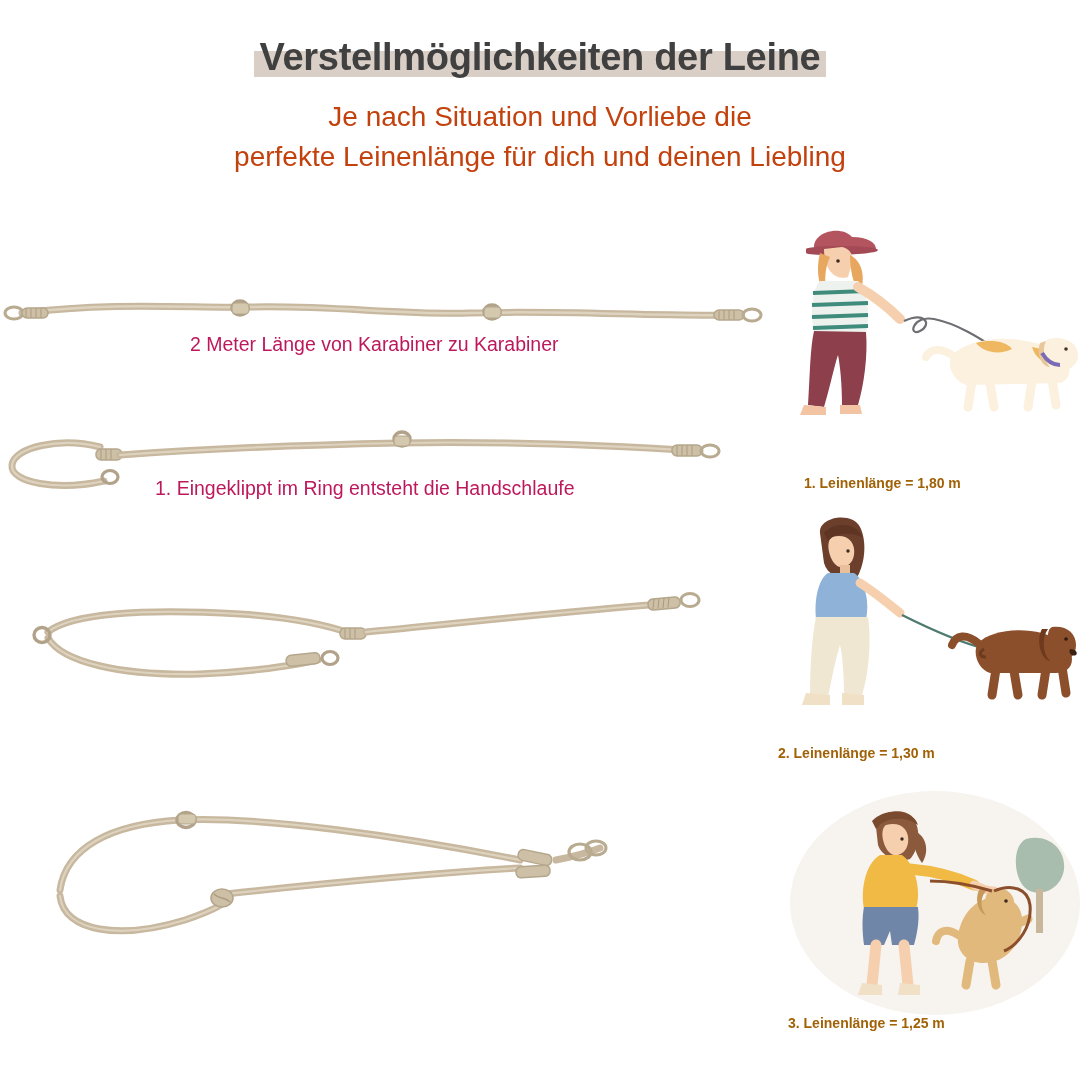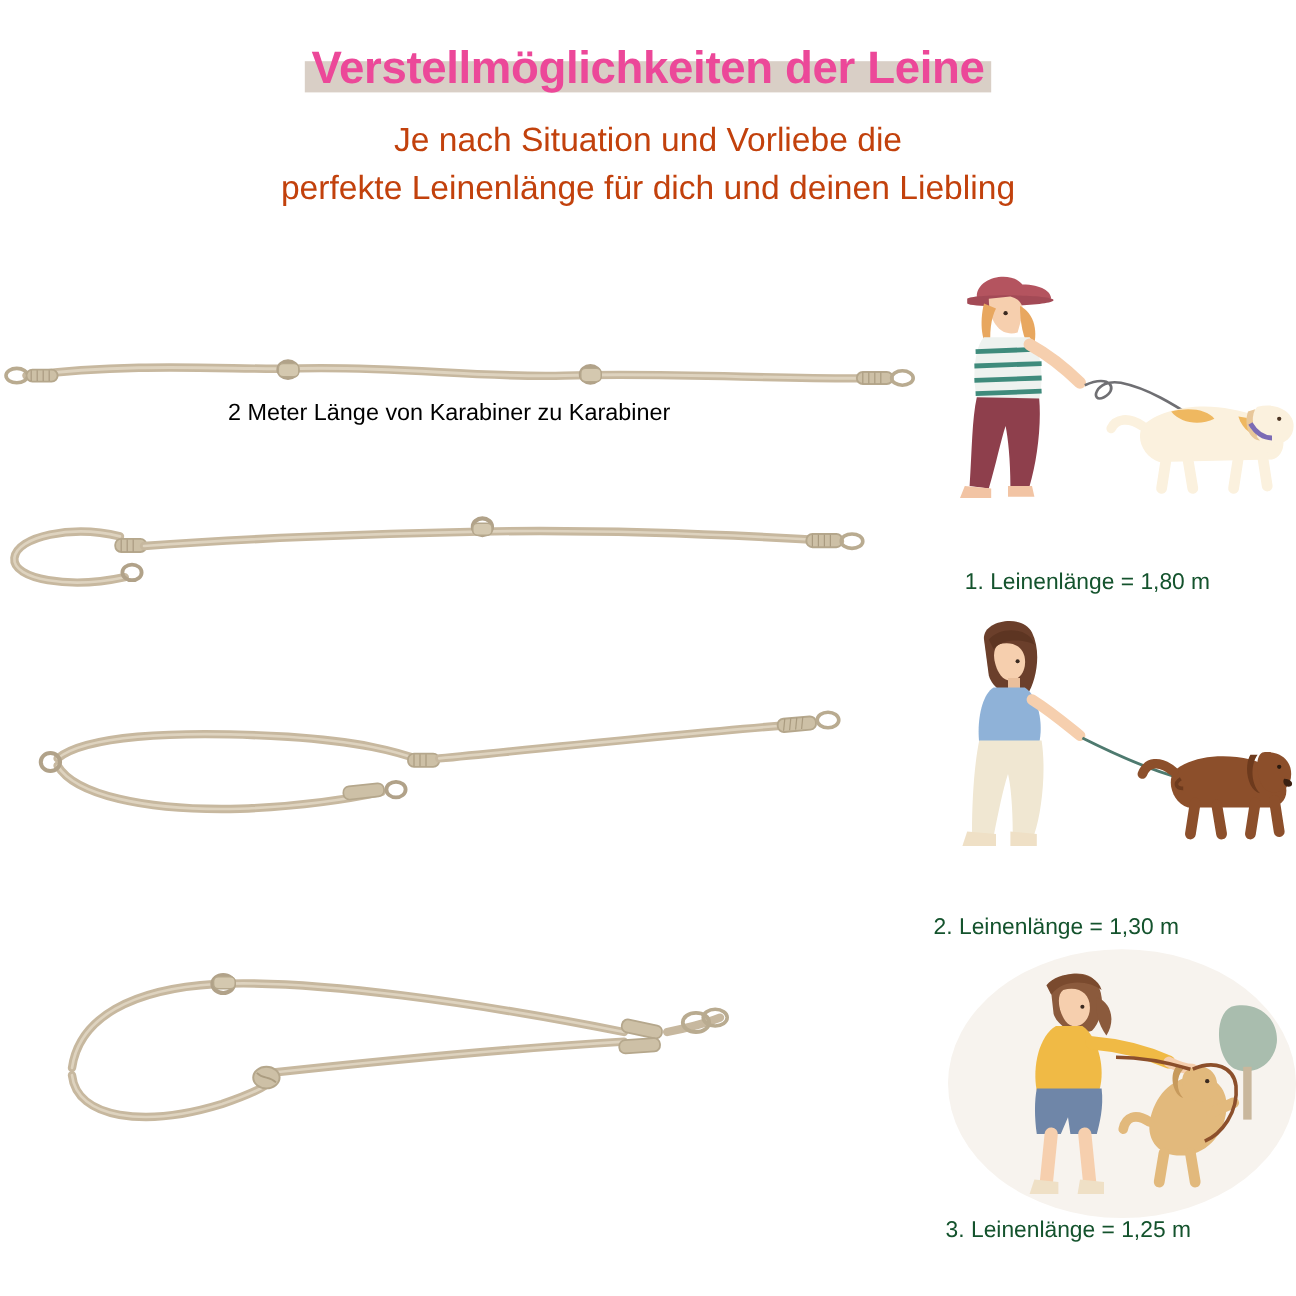--- a/index.html
+++ b/index.html
@@ -24,21 +24,21 @@
   .title-wrap {
     display: inline-block;
     position: relative;
   }
   .title {
     display: inline-block;
     position: relative;
     font-size: 38px;
     font-weight: bold;
     letter-spacing: -0.3px;
-    color: #ec4899;
+    color: #404040;
     padding: 0 6px;
     z-index: 2;
   }
   .title-highlight {
     position: absolute;
     left: 0;
     right: 0;
     bottom: 2px;
     height: 26px;
     background: #d9cfc6;
@@ -72,29 +72,30 @@
     position: absolute;
     left: 770px;
     top: 0;
     width: 310px;
     height: 865px;
   }
 
   .row-caption {
     position: absolute;
     font-size: 19.5px;
-    color: #000000;
+    color: #be185d;
     white-space: nowrap;
   }
 
   .person-caption {
     position: absolute;
-    font-size: 19px;
-    color: #14532d;
+    font-size: 14px;
+    color: #a16207;
     white-space: nowrap;
+    font-weight: bold;
   }
 
   svg { display: block; }
 
   .fig {
     position: absolute;
   }
 </style>
 </head>
 <body>
@@ -176,20 +177,21 @@
         <g>
           <rect x="672" y="40" width="30" height="11" rx="5" fill="#cdc0a6" stroke="#b5a78c" stroke-width="1.6"></rect>
           <line x1="677" y1="40.5" x2="677" y2="50.5" stroke="#aa9b80" stroke-width="1"></line>
           <line x1="682" y1="40.5" x2="682" y2="50.5" stroke="#aa9b80" stroke-width="1"></line>
           <line x1="687" y1="40.5" x2="687" y2="50.5" stroke="#aa9b80" stroke-width="1"></line>
           <line x1="692" y1="40.5" x2="692" y2="50.5" stroke="#aa9b80" stroke-width="1"></line>
           <ellipse cx="710" cy="46" rx="9" ry="6" fill="none" stroke="#b9ab90" stroke-width="3"></ellipse>
         </g>
       </svg>
     </div>
+    <div class="row-caption" style="left:155px; top:262px;">1. Eingeklippt im Ring entsteht die Handschlaufe</div>
 
     <div class="fig" style="left:0px; top:355px;">
       <svg width="770" height="130" viewBox="0 0 770 130">
 
         <path d="M48,62 C70,44 140,38 240,44 C300,48 330,56 352,64" fill="none" stroke="#c7b89f" stroke-width="7" stroke-linecap="round"></path>
         <path d="M48,62 C70,44 140,38 240,44 C300,48 330,56 352,64" fill="none" stroke="#ded3bf" stroke-width="2.2" stroke-linecap="round"></path>
 
         <path d="M48,68 C62,92 120,106 200,104 C250,102 290,96 318,90" fill="none" stroke="#c7b89f" stroke-width="7" stroke-linecap="round"></path>
         <path d="M48,68 C62,92 120,106 200,104 C250,102 290,96 318,90" fill="none" stroke="#ded3bf" stroke-width="2.2" stroke-linecap="round"></path>
 
@@ -339,21 +341,21 @@
         <g stroke="#8c4f2b" stroke-width="9" stroke-linecap="round">
           <line x1="216" y1="162" x2="212" y2="188"></line>
           <line x1="234" y1="164" x2="238" y2="188"></line>
           <line x1="266" y1="162" x2="262" y2="188"></line>
           <line x1="282" y1="160" x2="286" y2="186"></line>
         </g>
         <path d="M198,136 C186,126 176,128 172,138" fill="none" stroke="#8c4f2b" stroke-width="8" stroke-linecap="round"></path>
         <path d="M204,142 C198,146 200,150 206,150" fill="none" stroke="#6d3a1d" stroke-width="3"></path>
       </svg>
     </div>
-    <div class="person-caption" style="left:8px; top:530px;margin-top:17px;">2. Leinenlänge = 1,30 m</div>
+    <div class="person-caption" style="left:8px; top:530px;">2. Leinenlänge = 1,30 m</div>
 
     <div class="fig" style="left:10px; top:570px;">
       <svg width="300" height="235" viewBox="0 0 300 235">
 
         <ellipse cx="155" cy="118" rx="145" ry="112" fill="#f7f3ee"></ellipse>
 
         <path d="M246,54 C268,48 286,64 284,84 C282,102 264,112 250,106 C234,100 230,62 246,54 Z" fill="#a9bdae"></path>
         <rect x="256" y="104" width="7" height="44" fill="#c9b79c"></rect>
 
         <path d="M96,42 C94,26 126,20 134,34 C142,48 138,66 130,74 C118,78 102,72 98,60 Z" fill="#8b5a3c"></path>

